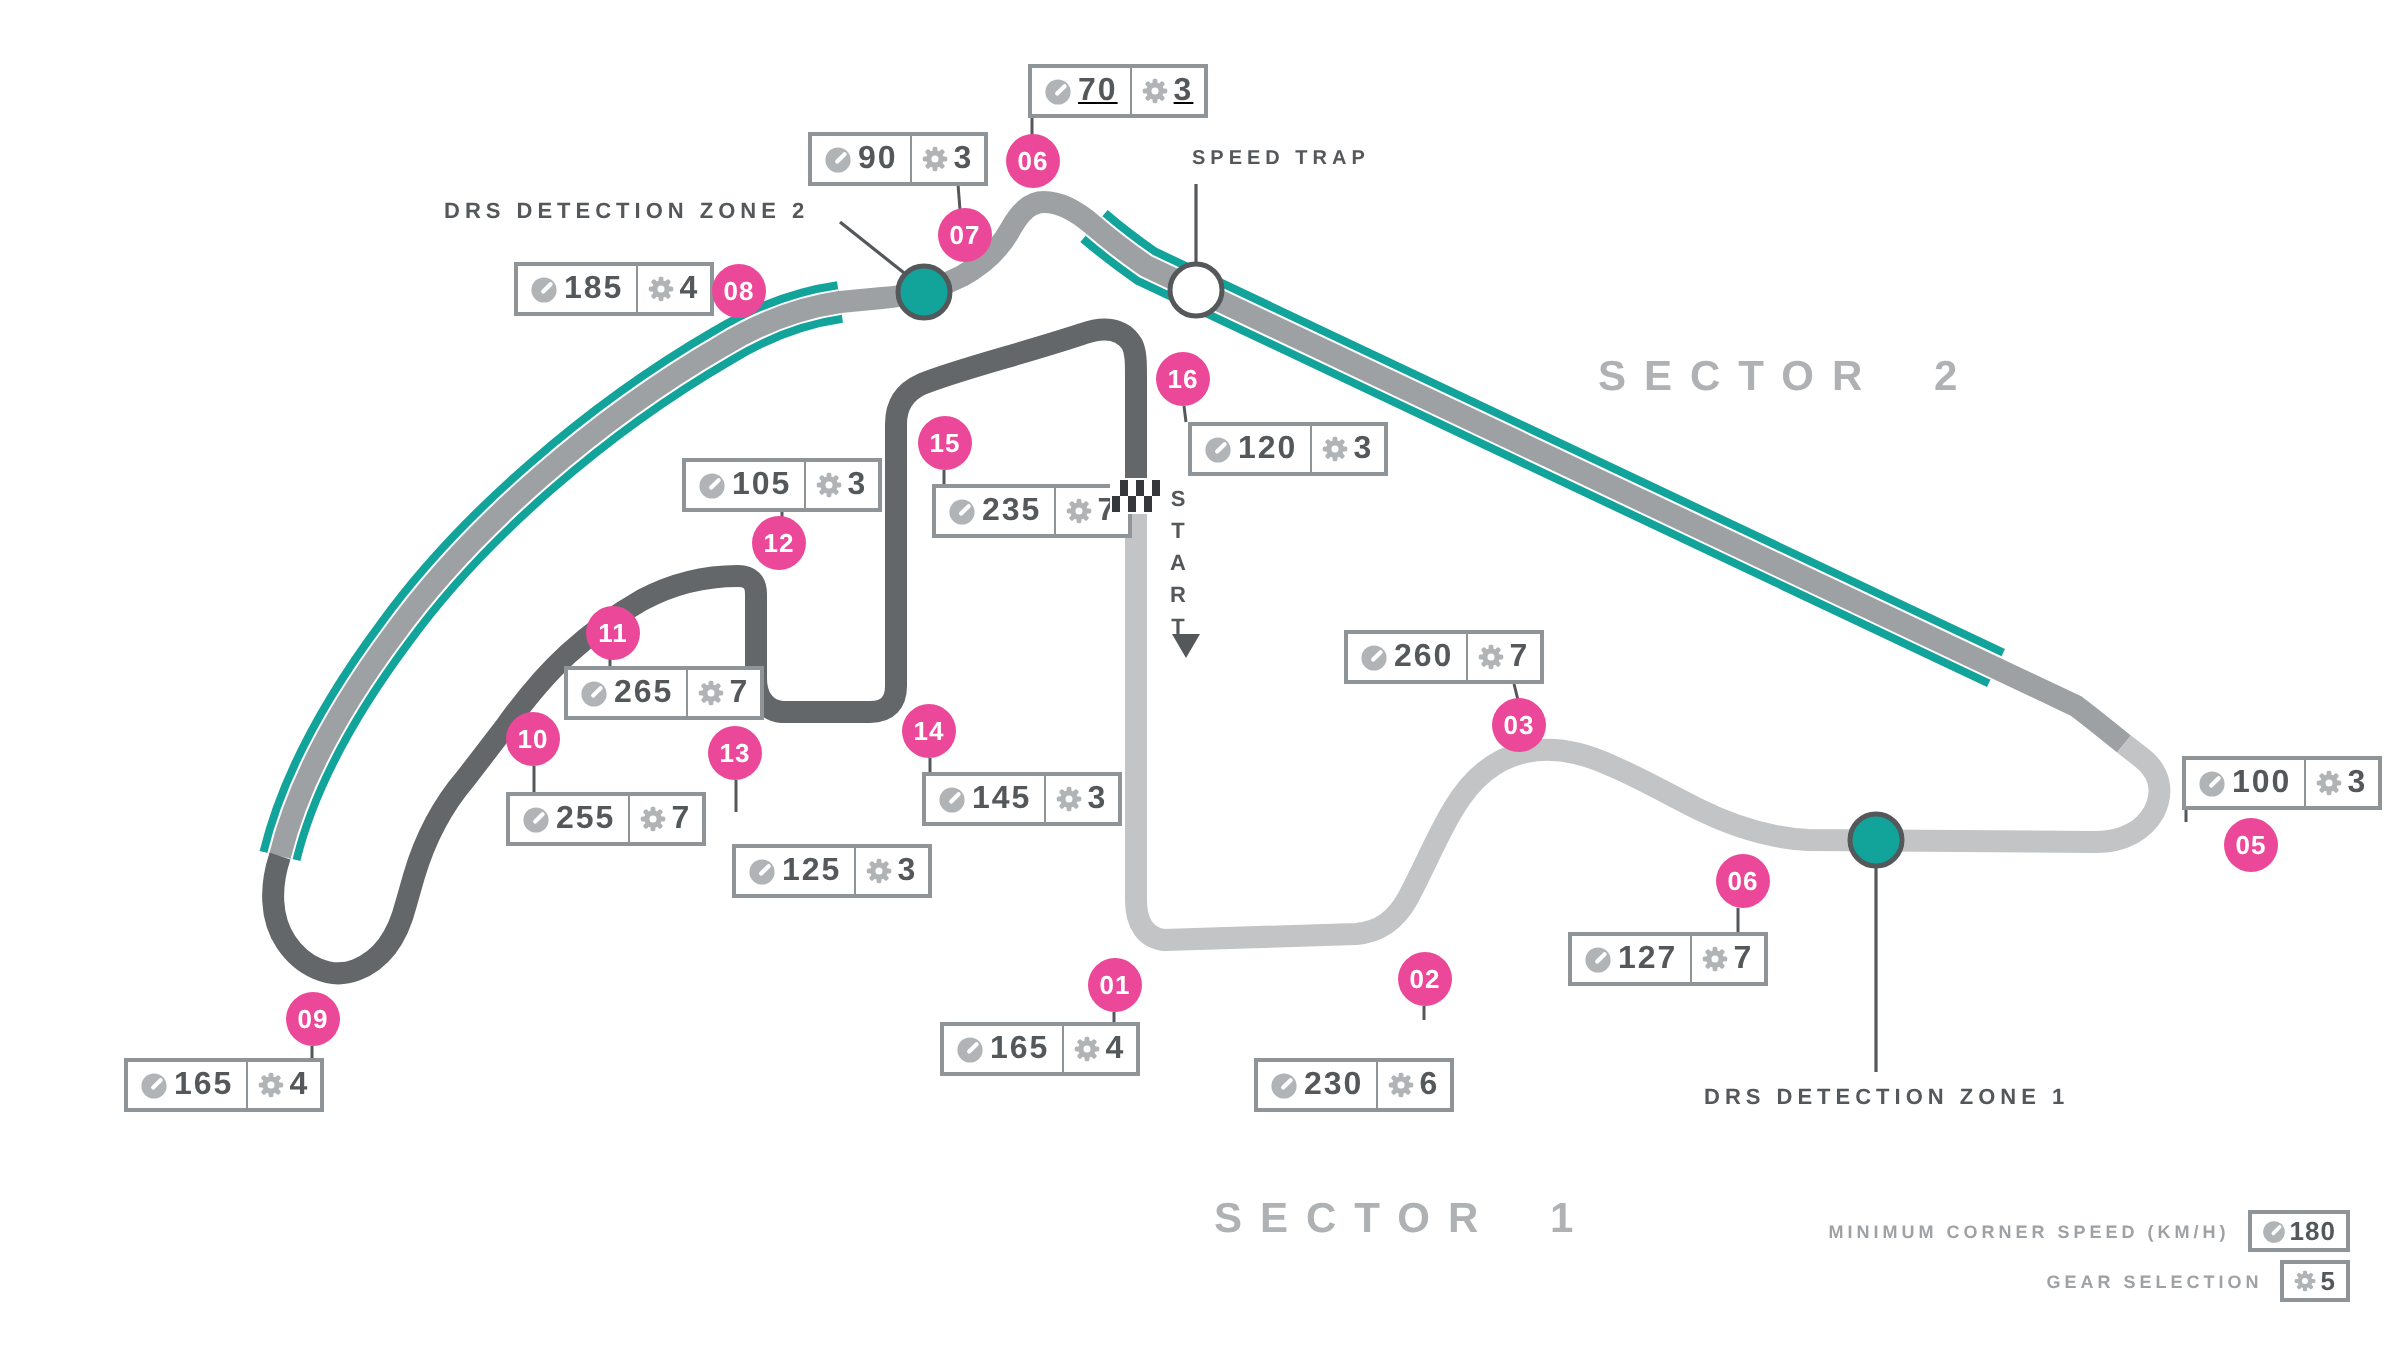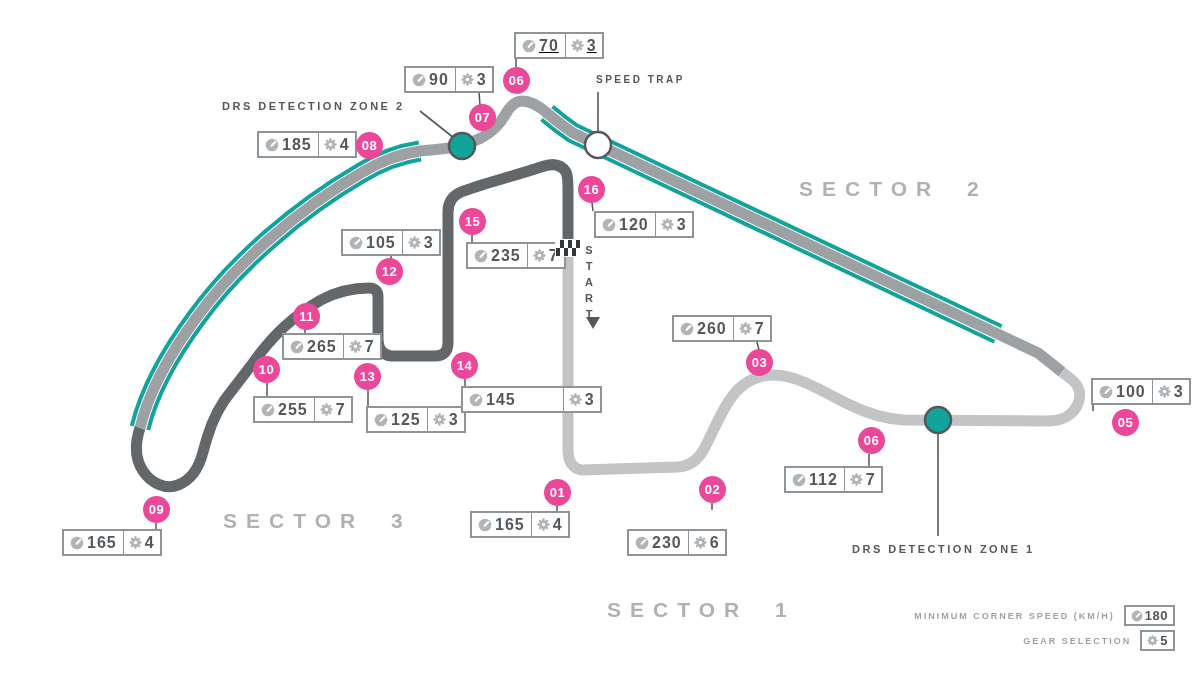--- a/index.html
+++ b/index.html
@@ -120,21 +120,20 @@
     <circle cx="938" cy="420" r="13" fill="#12A49B" stroke="#54585B" stroke-width="2.5"></circle>
     <circle cx="598" cy="145" r="13" fill="#ffffff" stroke="#54585B" stroke-width="2.5"></circle>
   </svg>
 
   <div class="flag"></div>
   <div class="startlabel" style="left:583px;top:244px;">START</div>
   <div class="startarrow" style="left:586px;top:317px;"></div>
 
   <div class="seclabel" style="left:607px;top:598px;">SECTOR 1</div>
   <div class="seclabel" style="left:799px;top:177px;">SECTOR 2</div>
-  <div class="seclabel" style="left:223px;top:509px;">SECTOR 3</div>
 
   <div class="annot" style="left:222px;top:100px;">DRS DETECTION ZONE 2</div>
   <div class="annot" style="left:852px;top:543px;">DRS DETECTION ZONE 1</div>
   <div class="annot small" style="left:596px;top:74px;">SPEED TRAP</div>
 
   <div class="badge" style="left:544px;top:479px;">01</div>
   <div class="badge" style="left:699px;top:476px;">02</div>
   <div class="badge" style="left:746px;top:349px;">03</div>
   <div class="badge" style="left:858px;top:427px;">06</div>
   <div class="badge" style="left:1080px;top:409px;margin-left:32px;">05</div>
@@ -190,21 +189,21 @@
           <use href="#sym-gear"></use>
         </svg>
         <span>7</span>
       </span>
   </div>
   <div class="vbox" style="left:784px;top:466px;">
     <span class="cell">
         <svg class="icon" width="14" height="14">
           <use href="#sym-gauge"></use>
         </svg>
-        <span>112</span>
+        <span>127</span>
       </span>
     <span class="cell gearcell">
         <svg class="icon" width="13" height="13" viewBox="0 0 14 14">
           <use href="#sym-gear"></use>
         </svg>
         <span>7</span>
       </span>
   </div>
   <div class="vbox" style="left:1091px;top:378px;">
     <span class="cell">
@@ -311,35 +310,35 @@
         </svg>
         <span>105</span>
       </span>
     <span class="cell gearcell">
         <svg class="icon" width="13" height="13" viewBox="0 0 14 14">
           <use href="#sym-gear"></use>
         </svg>
         <span>3</span>
       </span>
   </div>
-  <div class="vbox" style="left:366px;top:406px;">
+  <div class="vbox" style="left:366px;top:422px;">
     <span class="cell">
         <svg class="icon" width="14" height="14">
           <use href="#sym-gauge"></use>
         </svg>
         <span>125</span>
       </span>
     <span class="cell gearcell">
         <svg class="icon" width="13" height="13" viewBox="0 0 14 14">
           <use href="#sym-gear"></use>
         </svg>
         <span>3</span>
       </span>
   </div>
-  <div class="vbox" style="left:461px;top:386px;gap:41px;">
+  <div class="vbox" style="left:461px;top:386px;">
     <span class="cell">
         <svg class="icon" width="14" height="14">
           <use href="#sym-gauge"></use>
         </svg>
         <span>145</span>
       </span>
     <span class="cell gearcell">
         <svg class="icon" width="13" height="13" viewBox="0 0 14 14">
           <use href="#sym-gear"></use>
         </svg>

